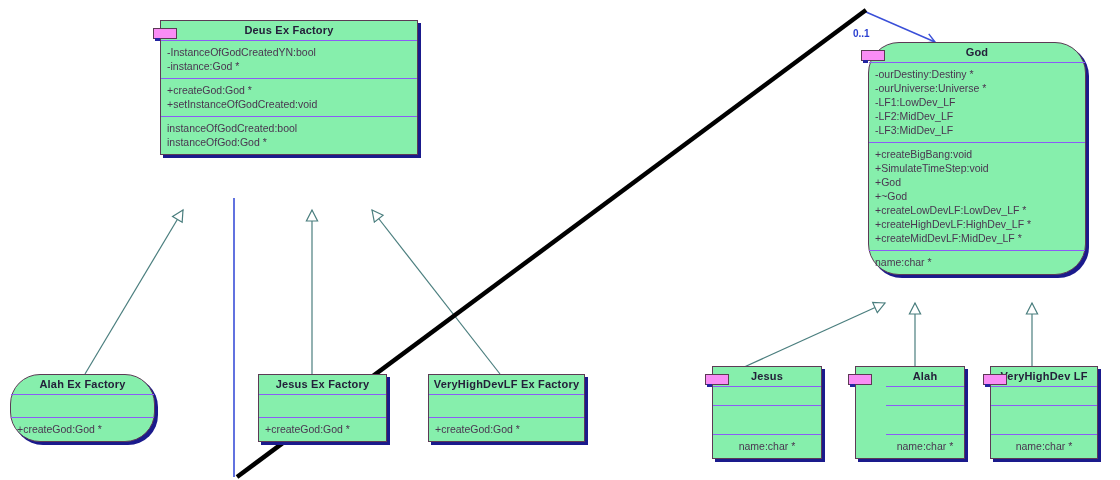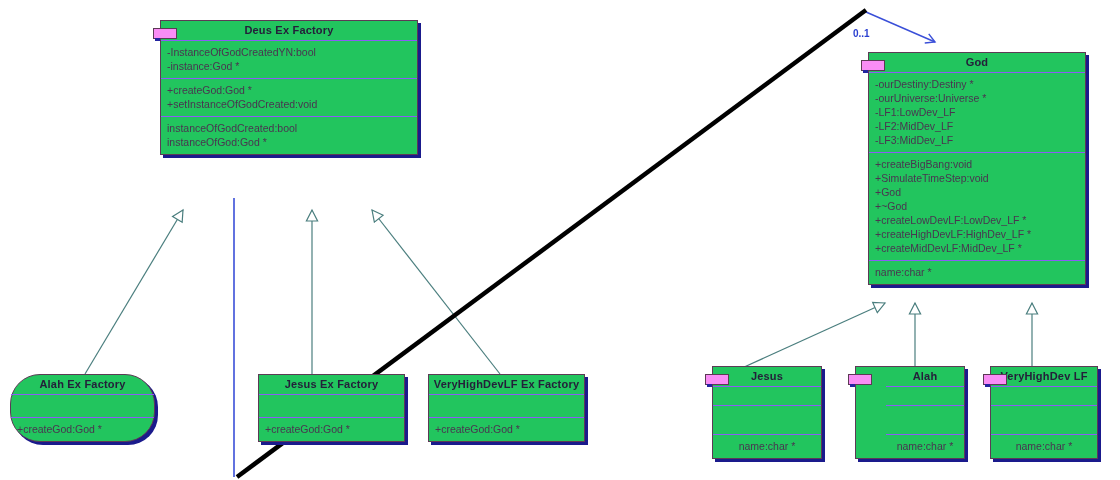--- a/index.html
+++ b/index.html
@@ -10,21 +10,21 @@
     overflow:hidden;
   }
   #canvas{position:relative;width:1120px;height:480px;}
 
   
   #links{position:absolute;left:0;top:0;width:1120px;height:480px;}
 
   
   .uml{
     position:absolute;
-    background:#22c55e;
+    background:#86efac;
     border:1px solid #5c3a55;
     box-shadow:3px 3px 0 0 #1a1a8c;
     box-sizing:border-box;
     z-index:5;
   }
   .uml .title{
     text-align:center;
     font-weight:bold;
     font-size:11px;
     color:#24203a;
@@ -116,21 +116,21 @@
     <div class="sect">
       <div class="row">+createGod:God *</div>
       <div class="row">+setInstanceOfGodCreated:void</div>
     </div>
     <div class="sect">
       <div class="row">instanceOfGodCreated:bool</div>
       <div class="row">instanceOfGod:God *</div>
     </div>
   </div>
 
-  <div class="uml" style="left:868px;top:52px;width:218px;">
+  <div class="uml" style="left:868px;top:42px;width:218px;border-radius:31px;">
     <div class="tab"></div>
     <div class="title">God</div>
     <div class="sect">
       <div class="row">-ourDestiny:Destiny *</div>
       <div class="row">-ourUniverse:Universe *</div>
       <div class="row">-LF1:LowDev_LF</div>
       <div class="row">-LF2:MidDev_LF</div>
       <div class="row">-LF3:MidDev_LF</div>
     </div>
     <div class="sect">
@@ -148,21 +148,21 @@
   </div>
 
   <div class="uml" style="left:10px;top:374px;width:145px;border-radius:30px;">
     <div class="title">Alah Ex Factory</div>
     <div class="sect empty2"></div>
     <div class="sect">
       <div class="row">+createGod:God *</div>
     </div>
   </div>
 
-  <div class="uml" style="left:258px;top:374px;width:147px;">
+  <div class="uml" style="left:258px;top:374px;width:129px;">
     <div class="title">Jesus Ex Factory</div>
     <div class="sect empty2"></div>
     <div class="sect">
       <div class="row">+createGod:God *</div>
     </div>
   </div>
 
   <div class="uml" style="left:428px;top:374px;width:157px;">
     <div class="title">VeryHighDevLF Ex Factory</div>
     <div class="sect empty2"></div>

